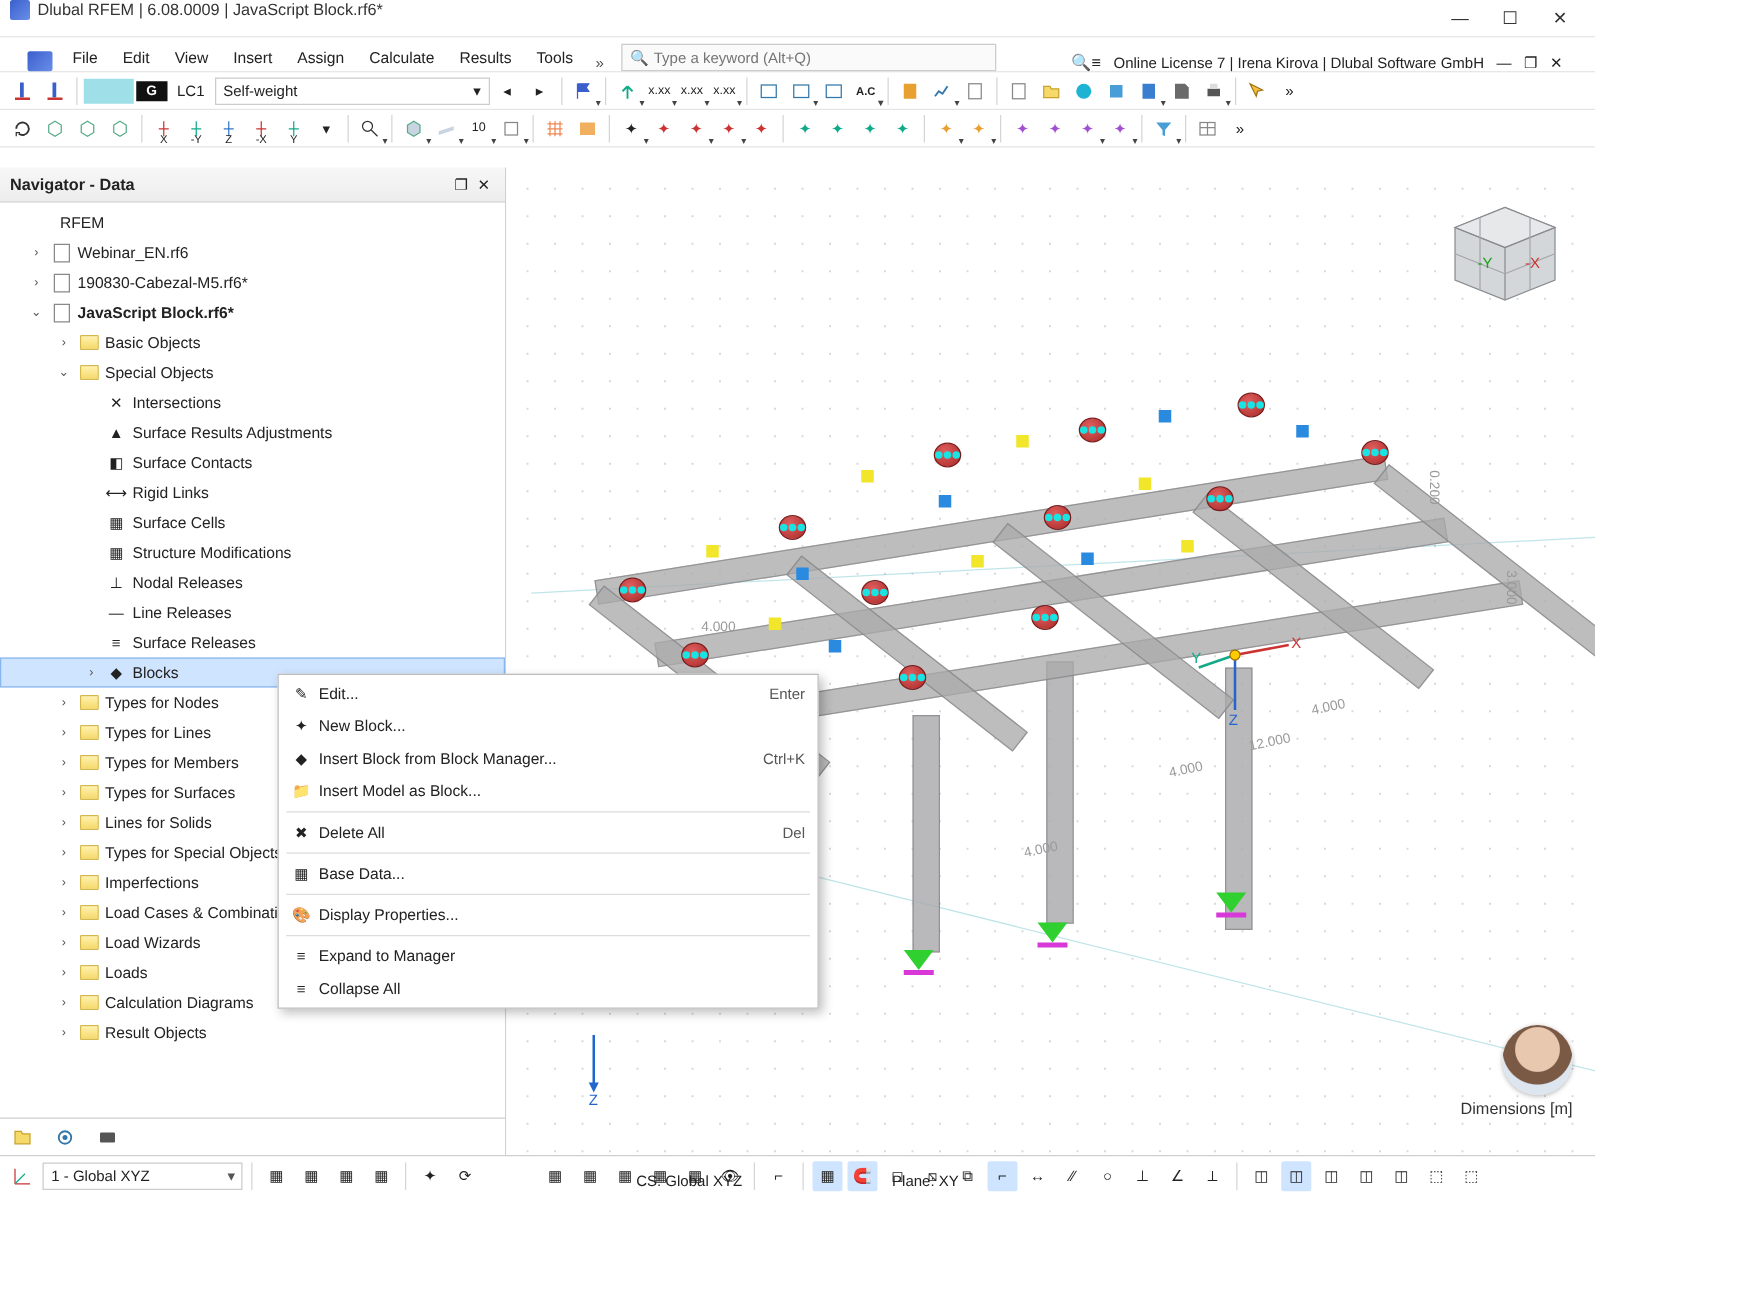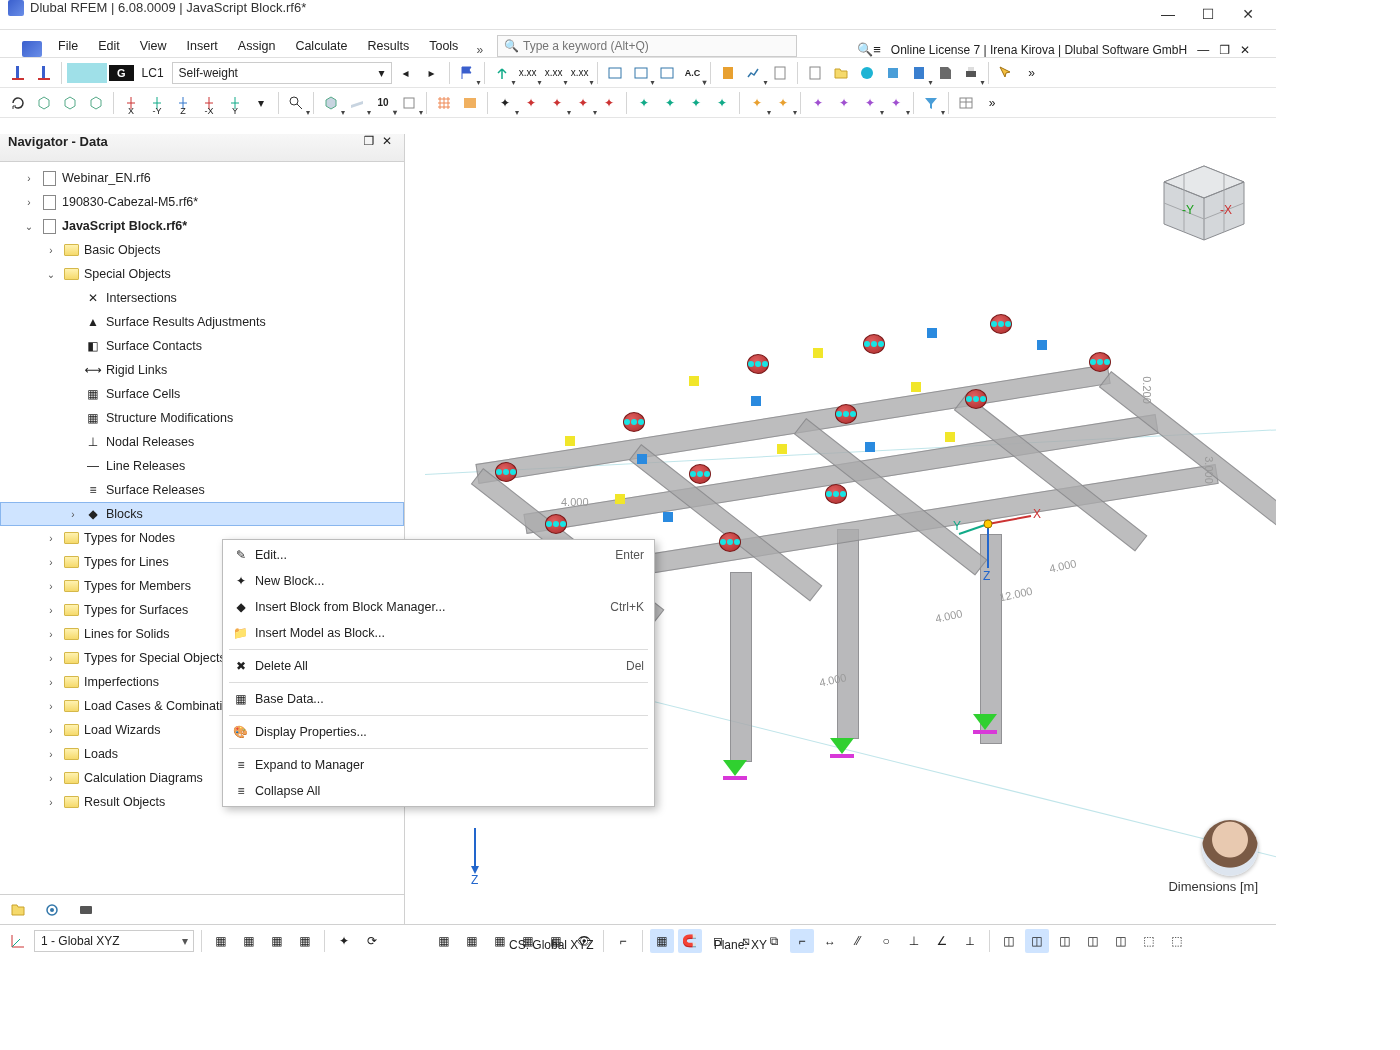--- a/index.html
+++ b/index.html
@@ -20,21 +20,21 @@
 .toolbar{height:30px;display:flex;align-items:center;padding:2px 6px;background:#fff;border-bottom:1px solid #e5e5e5;gap:2px}
 .tb{width:24px;height:24px;display:flex;align-items:center;justify-content:center;border-radius:2px;position:relative}
 .tb svg{width:16px;height:16px}
 .tb .dd{position:absolute;right:-2px;bottom:-2px;font-size:8px;color:#444}
 .sep{width:1px;height:22px;background:#d5d5d5;margin:0 3px}
 .lc-badge{background:#111;color:#fff;font-weight:bold;padding:2px 8px;font-size:11px}
 .lc-label{padding:0 6px;font-size:12px}
 .lc-combo{flex:0 0 220px;height:22px;border:1px solid #ccc;display:flex;align-items:center;padding:0 6px;font-size:12px}
 .main{position:absolute;top:134px;left:0;right:0;bottom:32px;display:flex}
 .navigator{width:405px;background:#fff;border-right:1px solid #d0d0d0;display:flex;flex-direction:column}
-.nav-title{height:28px;display:flex;padding:0 8px;background:linear-gradient(#f7f7f7,#ededed);border-bottom:1px solid #d0d0d0}
+.nav-title{height:28px;display:flex;align-items:center;padding:0 8px;background:linear-gradient(#f7f7f7,#ededed);border-bottom:1px solid #d0d0d0}
 .nav-title b{font-size:13px;flex:1}
 .nav-title .ctl{width:18px;text-align:center;font-size:12px;cursor:default}
 .tree{flex:1;overflow:auto;padding:4px 0;position:relative}
 .tree::-webkit-scrollbar{width:14px}
 .tree::-webkit-scrollbar-thumb{background:#c2c2c2}
 .tr{display:flex;align-items:center;height:24px;padding-left:8px;white-space:nowrap;cursor:default}
 .tr.sel{background:#cfe4ff;outline:1px solid #89b6ee;outline-offset:-1px}
 .tr .exp{width:14px;text-align:center;color:#555;font-size:10px}
 .tr .ic{width:18px;height:16px;margin:0 4px;display:flex;align-items:center;justify-content:center}
 .tr .lbl{font-size:12.5px}
@@ -296,21 +296,21 @@
         <path d="M8 2l5 3v6l-5 3-5-3V5z" fill="#c8d4e0" stroke="#5a8"></path>
       </svg>
       <span class="dd">▾</span>
     </div>
   <div class="tb">
       <svg viewBox="0 0 16 16">
         <path d="M2 10l12-4v3L2 13z" fill="#c8d4e0"></path>
       </svg>
       <span class="dd">▾</span>
     </div>
-  <div class="tb" style="font-size:10px;font-weight:bold">10<span class="dd">▾</span></div>
+  <div class="tb" style="font-size:10px;font-weight:normal">10<span class="dd">▾</span></div>
   <div class="tb">
       <svg viewBox="0 0 16 16">
         <rect x="3" y="3" width="10" height="10" fill="none" stroke="#888"></rect>
       </svg>
       <span class="dd">▾</span>
     </div>
   <div class="sep"></div>
   <div class="tb">
       <svg viewBox="0 0 16 16">
         <path d="M2 4h12M2 8h12M2 12h12M4 2v12M8 2v12M12 2v12" stroke="#e85"></path>
@@ -359,20 +359,27 @@
 
 <div class="main">
 
   <div class="navigator">
     <div class="nav-title">
       <b>Navigator - Data</b>
       <span class="ctl">❐</span>
       <span class="ctl">✕</span>
     </div>
     <div class="tree">
+      <div class="tr">
+          <span class="exp"></span>
+          <span class="ic">
+            <div class="app-icon" style="width:14px;height:12px"></div>
+          </span>
+          <span class="lbl">RFEM</span>
+        </div>
       <div class="tr" style="padding-left:22px">
           <span class="exp">›</span>
           <span class="ic">
             <div class="doc-ic"></div>
           </span>
           <span class="lbl">Webinar_EN.rf6</span>
         </div>
       <div class="tr" style="padding-left:22px">
           <span class="exp">›</span>
           <span class="ic">

